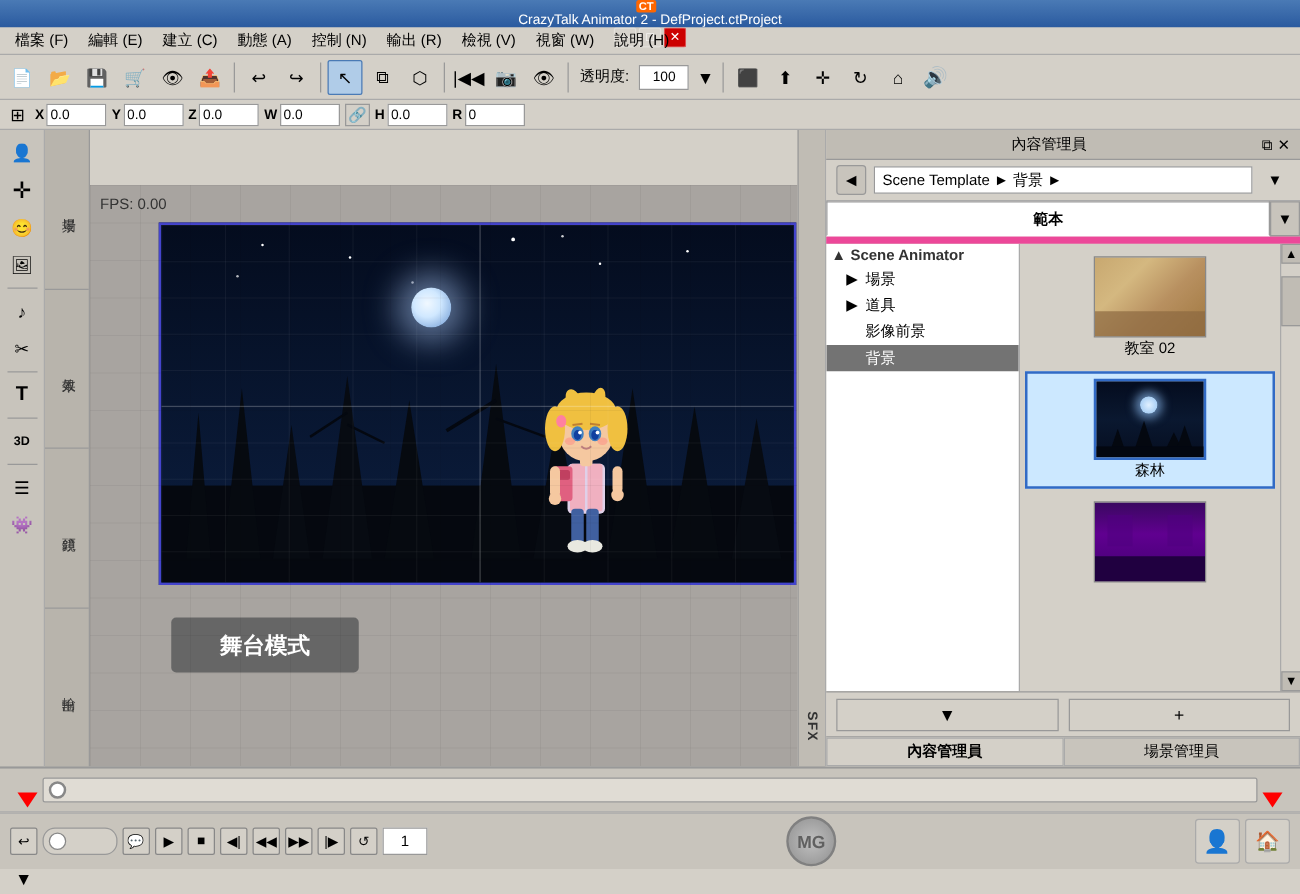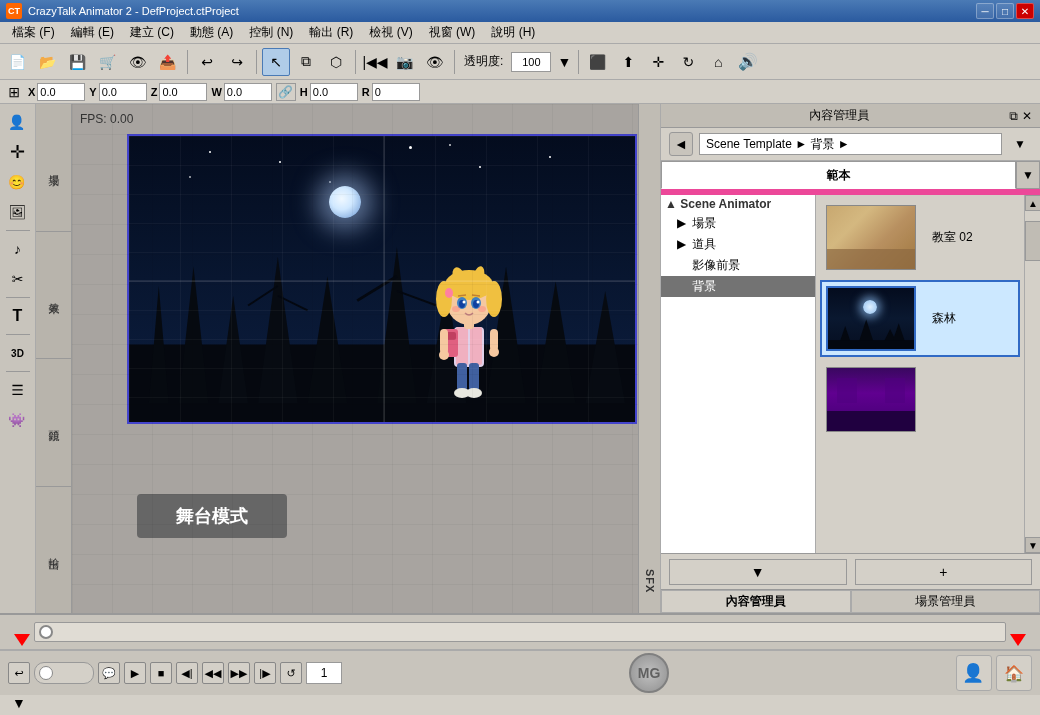--- a/index.html
+++ b/index.html
@@ -1,19 +1,19 @@
 <!DOCTYPE html>
 <html><head>
   <meta charset="utf-8">
   <style>
     * { margin: 0; padding: 0; box-sizing: border-box; }
     body { width: 1040px; height: 715px; overflow: hidden; font-family: 'Microsoft JhengHei', 'SimHei', Arial, sans-serif; font-size: 12px; background: #d4d0c8; user-select: none; }
     
     
-    #title-bar { background: linear-gradient(to bottom, #4a7ab5 0%, #2a5a9f 100%); color: white; height: 22px; display: flex; align-items: center; padding: 0 6px; font-size: 11px; }
+    #title-bar { background: linear-gradient(to bottom, #4a7ab5 0%, #2a5a9f 100%); color: white; height: 22px; display: flex; align-items: center; padding: 0 6px; font-size: 11px; flex-direction: column; }
     #title-bar .icon { width: 16px; height: 16px; background: #ff6600; border-radius: 2px; margin-right: 6px; display: inline-flex; align-items: center; justify-content: center; font-size: 9px; color: white; font-weight: bold; }
     #title-bar .title { flex: 1; }
     #title-bar .win-controls { display: flex; gap: 2px; }
     #title-bar .win-btn { width: 18px; height: 16px; display: flex; align-items: center; justify-content: center; font-size: 10px; border: 1px solid rgba(255,255,255,0.3); background: rgba(255,255,255,0.1); color: white; cursor: pointer; border-radius: 2px; }
     #title-bar .win-btn.close { background: #cc0000; }
 
     
     #menu-bar { background: #d4d0c8; height: 22px; display: flex; align-items: center; padding: 0 4px; border-bottom: 1px solid #aaa; }
     .menu-item { padding: 2px 8px; cursor: pointer; font-size: 12px; }
 
@@ -62,21 +62,21 @@
     .panel-tab-dropdown { width: 24px; height: 28px; display: flex; align-items: center; justify-content: center; cursor: pointer; border: 1px solid #999; background: #c8c4bc; }
 
     
     #panel-content { display: flex; flex: 1; overflow: hidden; }
     #tree-panel { width: 155px; border-right: 1px solid #aaa; overflow-y: auto; background: white; font-size: 12px; }
     .tree-item { padding: 2px 4px; cursor: pointer; white-space: nowrap; }
     .tree-item.selected { background: #737373; color: white; }
     .tree-item.header { font-weight: bold; color: #333; }
     .tree-arrow { display: inline-block; width: 12px; }
     #thumb-panel { flex: 1; overflow-y: auto; background: #d4d0c8; padding: 4px; display: flex; flex-direction: column; gap: 4px; }
-    .thumb-item { display: flex; flex-direction: row; align-items: center; gap: 16px; padding: 4px; cursor: pointer; border: 2px solid transparent; }
+    .thumb-item { display: flex; flex-direction: column; align-items: center; gap: 0; padding: 4px; cursor: pointer; border: 2px solid transparent; }
     .thumb-item.selected { border: 2px solid #316ac5; background: #cce8ff; }
     .thumb-label { font-size: 12px; text-align: center; }
 
     
     #scroll-area { width: 16px; background: #d4d0c8; border-left: 1px solid #aaa; }
 
     
     #panel-bottom { height: 36px; display: flex; align-items: center; justify-content: center; gap: 8px; border-top: 1px solid #999; background: #d4d0c8; padding: 0 8px; }
     .panel-action-btn { flex: 1; height: 26px; background: #d4d0c8; border: 1px solid #999; cursor: pointer; display: flex; align-items: center; justify-content: center; font-size: 14px; }
 
@@ -214,21 +214,21 @@
         <span style="writing-mode:vertical-rl; font-size:11px; color:#333; letter-spacing:1px;">效果</span>
       </div>
       <div style="flex:1; display:flex; align-items:center; justify-content:center; border-bottom:1px solid #999;">
         <span style="writing-mode:vertical-rl; font-size:11px; color:#333; letter-spacing:1px;">鏡頭</span>
       </div>
       <div style="flex:1; display:flex; align-items:center; justify-content:center;">
         <span style="writing-mode:vertical-rl; font-size:11px; color:#333; letter-spacing:1px;">輸出</span>
       </div>
     </div>
 
-    <div id="canvas-area" style="flex:1; position:relative; background:#a8a4a0;">
+    <div id="canvas-area" style="flex:1; position:relative; background:#a8a4a0;margin-top:44px;">
       <div id="fps-display">FPS: 0.00</div>
 
       <div id="stage">
 
         <div style="position:absolute; top:0; left:0; width:100%; height:100%; background:linear-gradient(to bottom, #040c1e 0%, #081630 50%, #0c1e40 100%);"></div>
 
         <div style="position:absolute; top:15px; left:80px; width:2px; height:2px; background:white; border-radius:50%;"></div>
         <div style="position:absolute; top:25px; left:150px; width:2px; height:2px; background:white; border-radius:50%;"></div>
         <div style="position:absolute; top:10px; left:280px; width:3px; height:3px; background:white; border-radius:50%;"></div>
         <div style="position:absolute; top:30px; left:350px; width:2px; height:2px; background:white; border-radius:50%;"></div>

